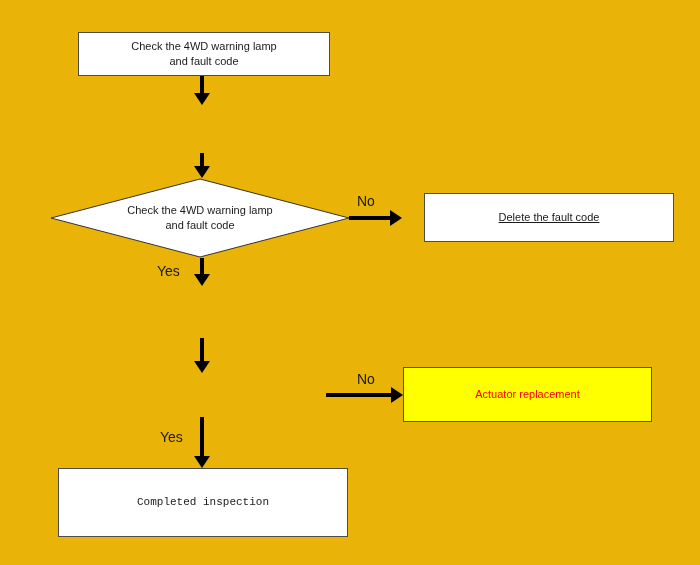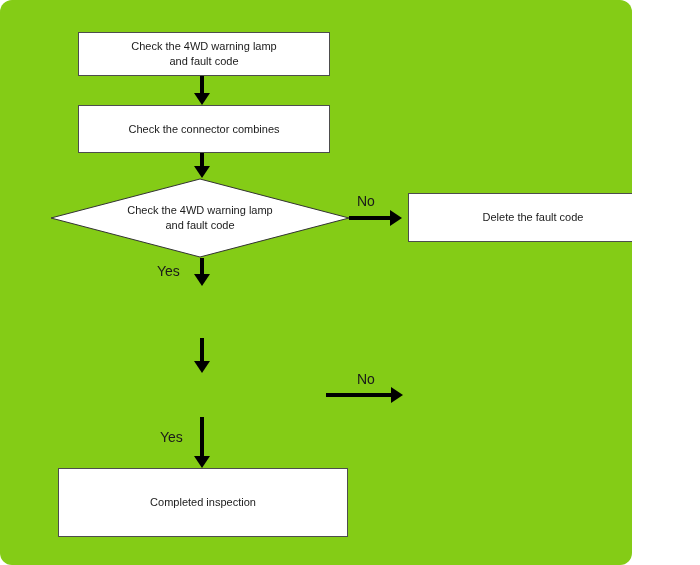--- a/index.html
+++ b/index.html
@@ -3,25 +3,24 @@
 <meta charset="utf-8">
 <style>
   html, body {
     margin: 0;
     padding: 0;
     background: #ffffff;
     font-family: "Liberation Sans", sans-serif;
   }
   .canvas {
     position: relative;
-    width: 632px;
+    width: 700px;
     height: 565px;
-    background: #84cc16;
+    background: #eab308;
     overflow: hidden;
-    border-radius: 12px;
   }
   
   .box {
     position: absolute;
     box-sizing: border-box;
     background: #ffffff;
     border: 1px solid #4d4d4d;
     display: flex;
     align-items: center;
     justify-content: center;
@@ -31,24 +30,24 @@
     color: #1a1a1a;
     white-space: pre-line;
   }
   .box.highlight {
     background: #ffff00;
     border-color: #4d4d4d;
     color: #ff0000;
   }
   #box-step1      { left: 78px;  top: 32px;  width: 252px; height: 44px; }
   #box-step2      { left: 78px;  top: 105px; width: 252px; height: 48px; }
-  #box-delete     { left: 408px; top: 193px; width: 250px; height: 49px; }
+  #box-delete     { left: 424px; top: 193px; width: 250px; height: 49px; text-decoration: underline; }
   #box-step3      { left: 77px;  top: 286px; width: 253px; height: 52px; }
   #box-actuator   { left: 403px; top: 367px; width: 249px; height: 55px; }
-  #box-complete   { left: 58px;  top: 468px; width: 290px; height: 69px; }
+  #box-complete   { left: 58px;  top: 468px; width: 290px; height: 69px; font-family: Liberation Mono, monospace; }
 
   
   .diamond {
     position: absolute;
   }
   .diamond svg { display: block; }
   .diamond .diamond-text {
     position: absolute;
     left: 0; top: 0; right: 0; bottom: 0;
     display: flex;
@@ -110,21 +109,20 @@
 <div class="canvas">
 
   <div class="box" id="box-step1">Check the 4WD warning lamp
 and fault code</div>
 
   <div class="arrow-v" id="arrow-1">
     <div class="stem"></div>
     <div class="head"></div>
   </div>
 
-  <div class="box" id="box-step2">Check the connector combines</div>
 
   <div class="arrow-v" id="arrow-2">
     <div class="stem"></div>
     <div class="head"></div>
   </div>
 
   <div class="diamond" id="diamond1">
     <svg width="300" height="80" viewBox="0 0 300 80">
       <polygon points="1,40 150,1 299,40 150,79" fill="#ffffff" stroke="#333333" stroke-width="1"></polygon>
     </svg>
@@ -150,20 +148,21 @@
     <div class="stem"></div>
     <div class="head"></div>
   </div>
 
 
   <div class="edge-label" id="label-no2">No</div>
   <div class="arrow-h" id="arrow-no2">
     <div class="stem"></div>
     <div class="head"></div>
   </div>
+  <div class="box highlight" id="box-actuator">Actuator replacement</div>
 
   <div class="edge-label" id="label-yes2">Yes</div>
   <div class="arrow-v" id="arrow-5">
     <div class="stem"></div>
     <div class="head"></div>
   </div>
 
   <div class="box" id="box-complete">Completed inspection</div>
 
 </div>

